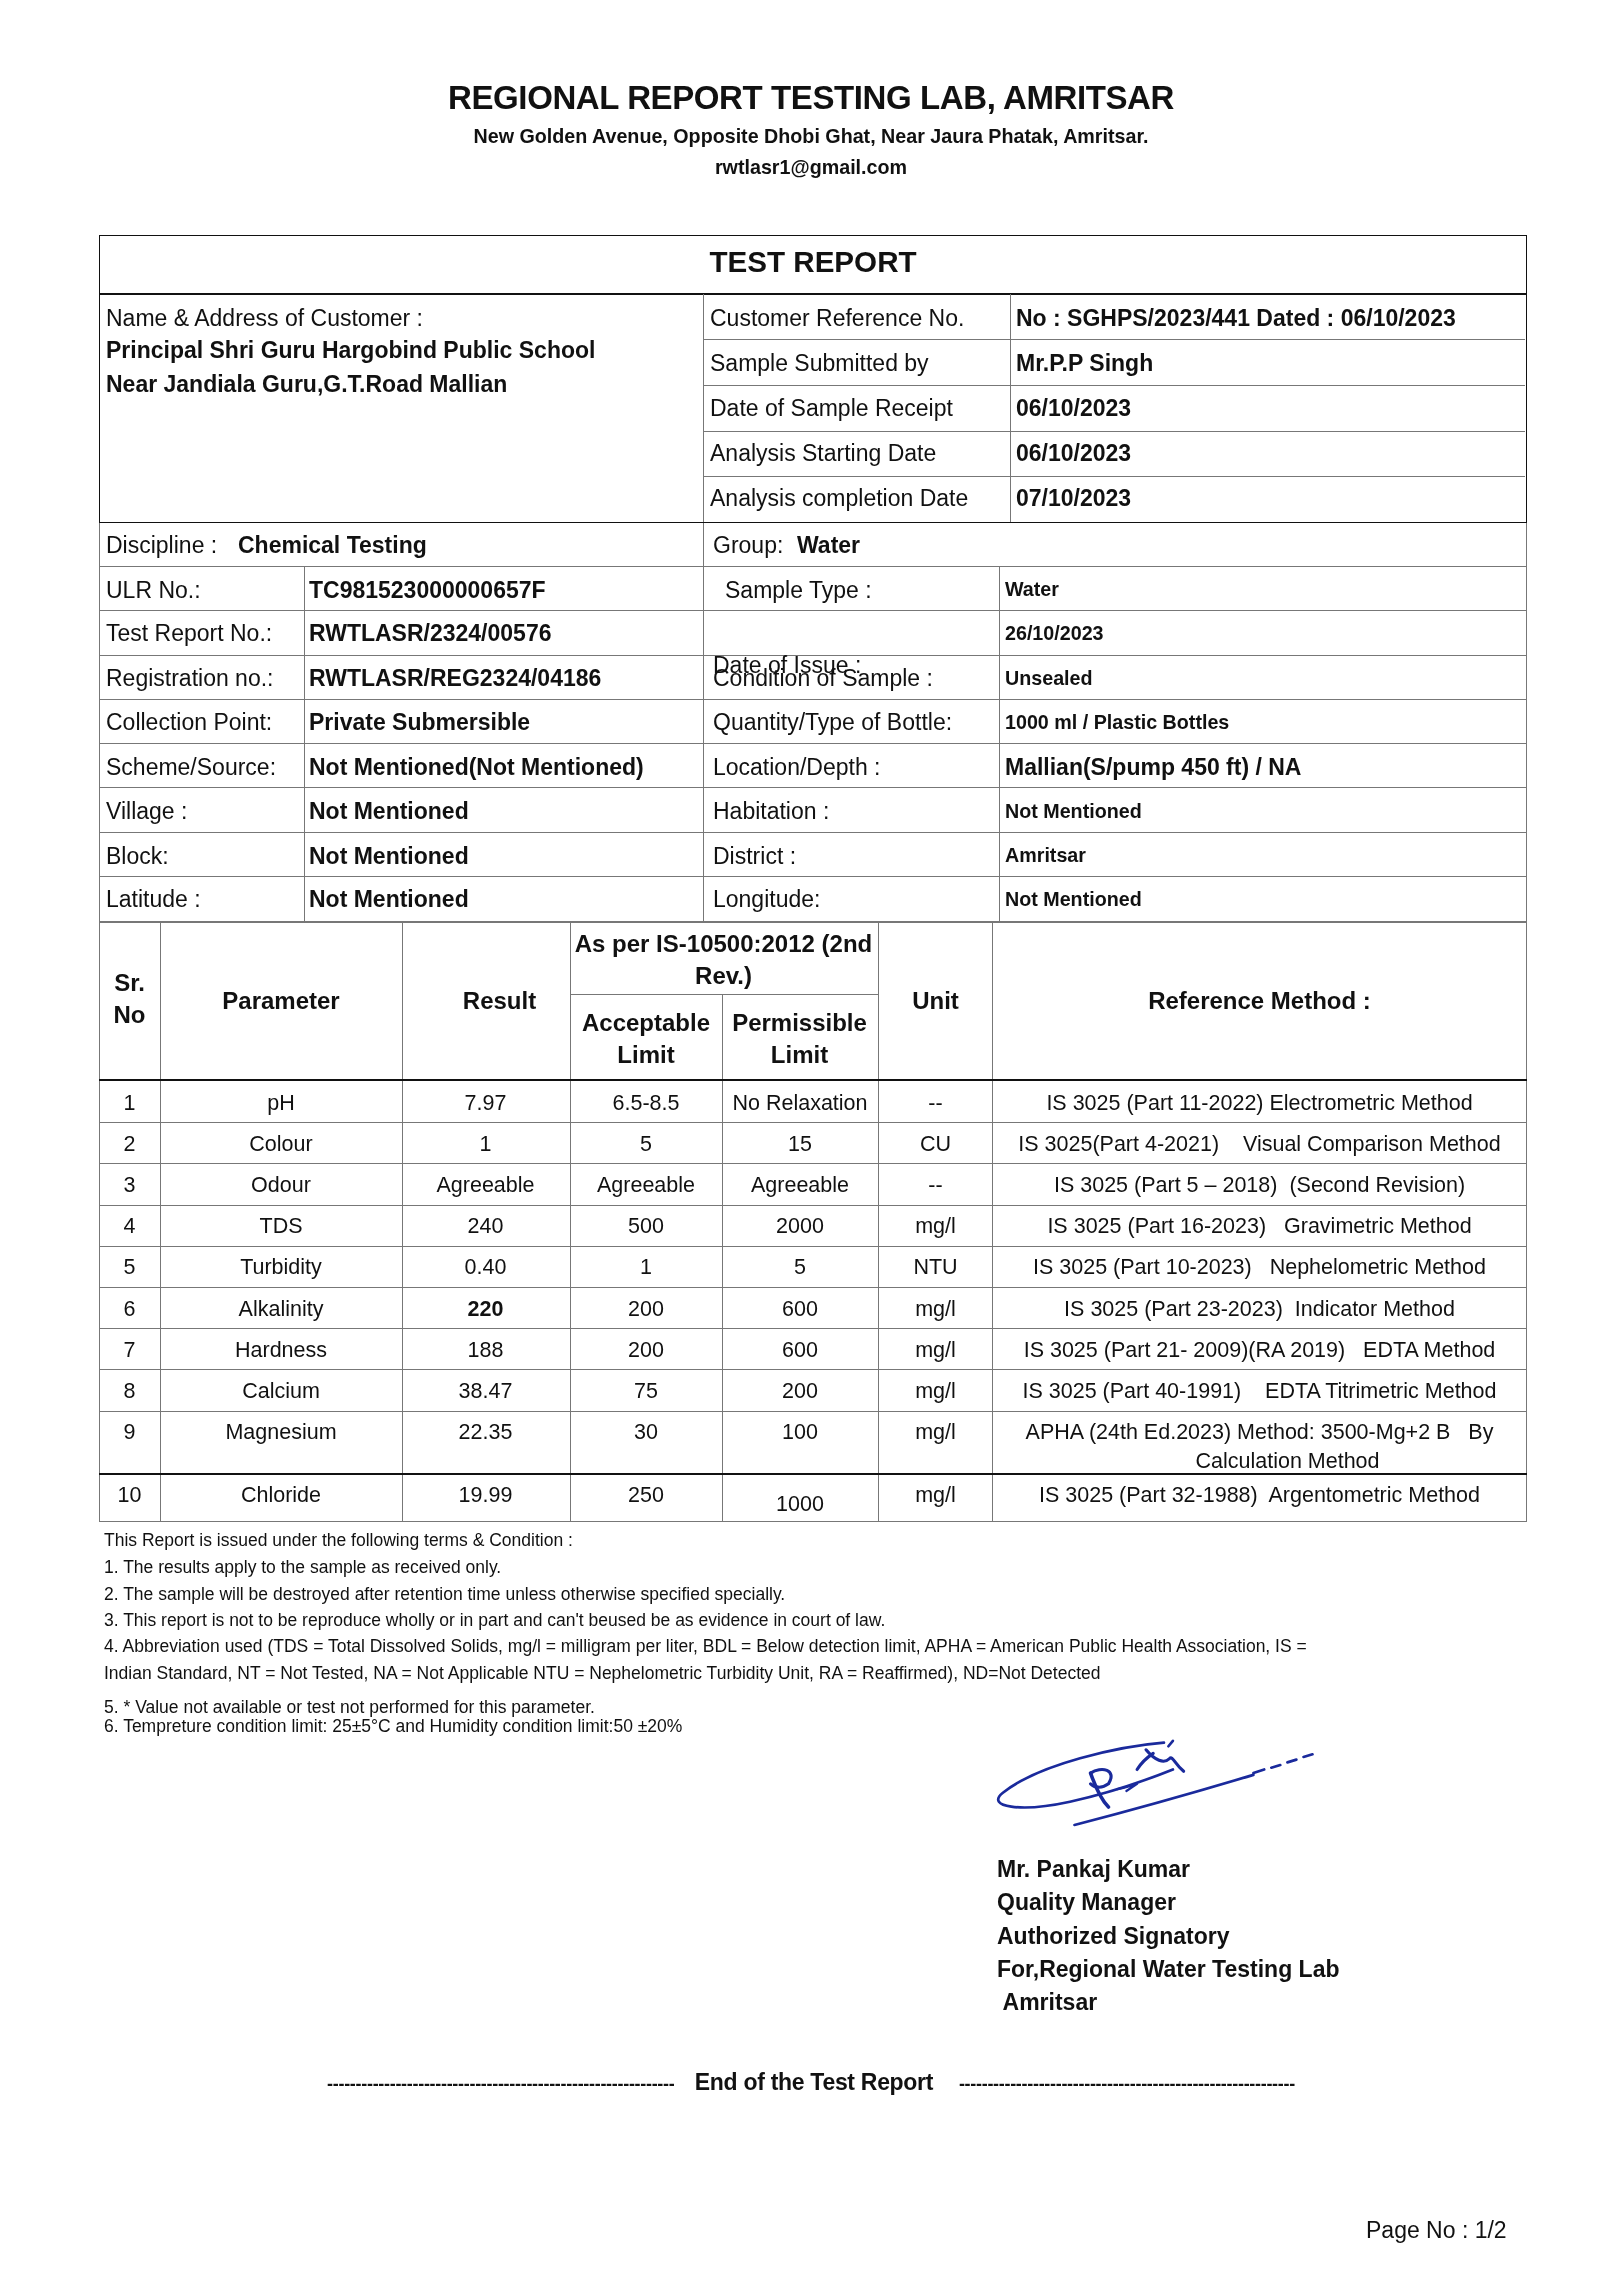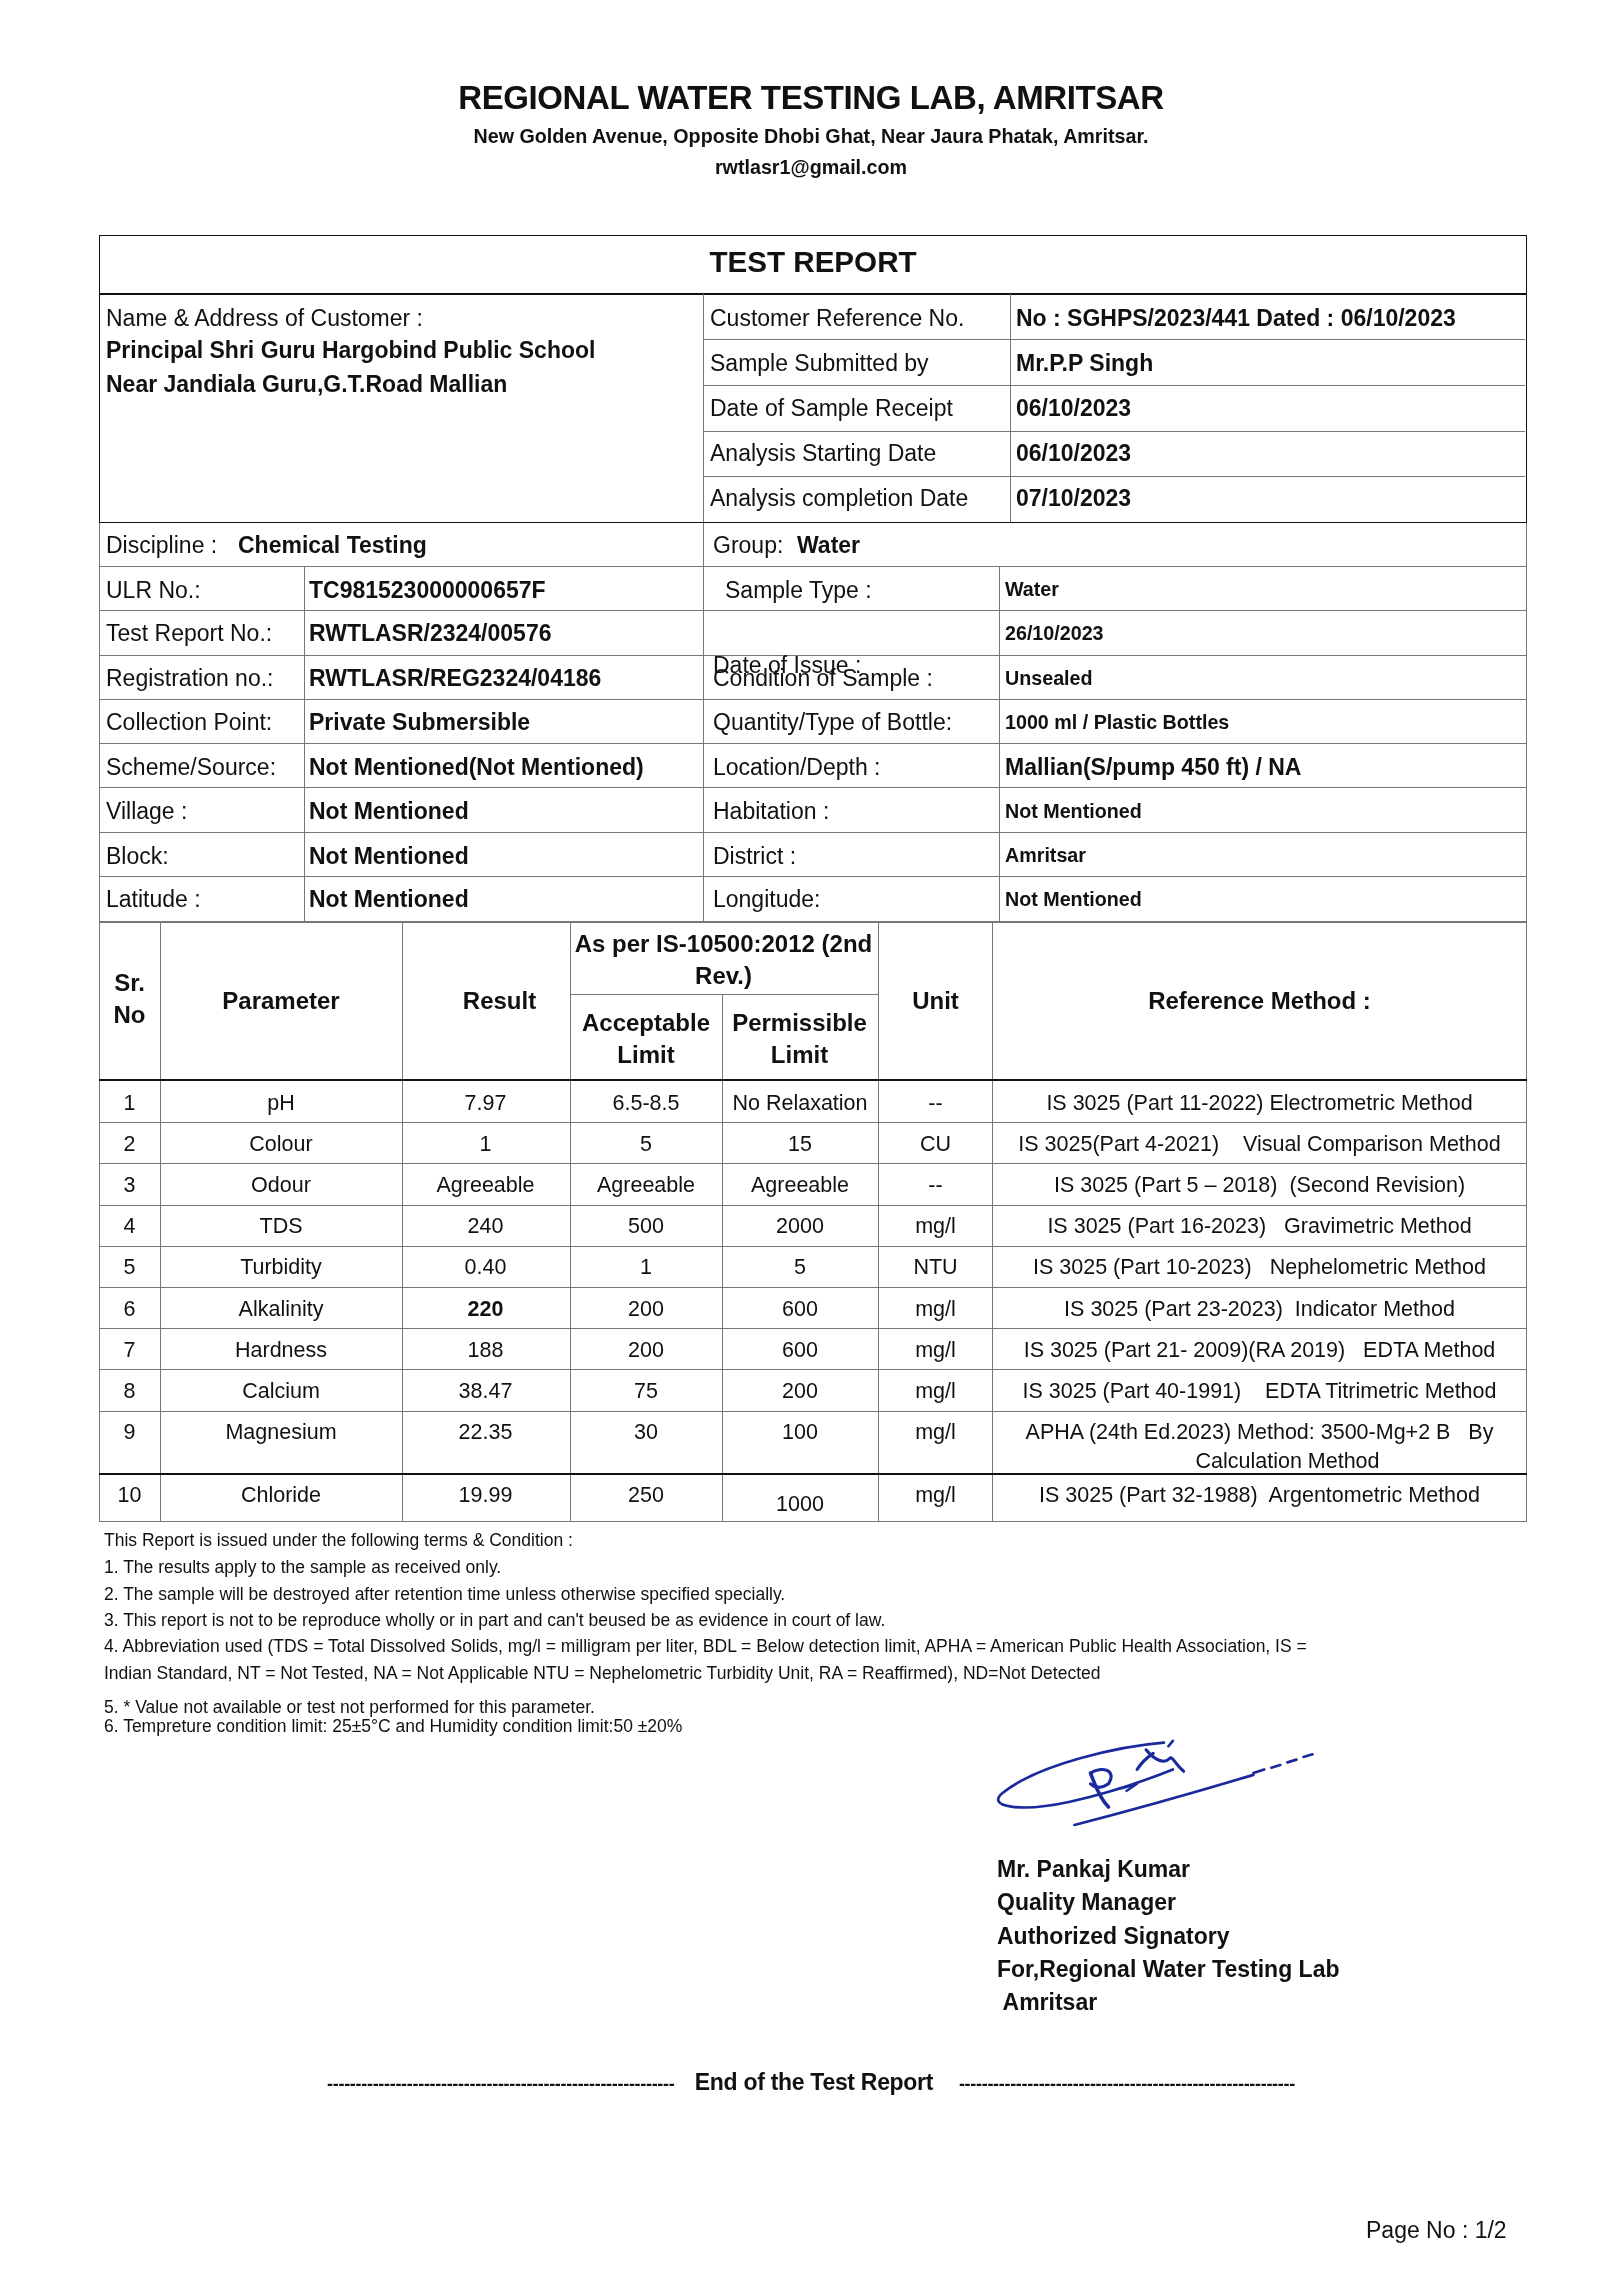--- a/index.html
+++ b/index.html
@@ -20,21 +20,21 @@
   .b { font-weight:bold; }
   .sm { font-size:19.7px; }
   .tc { position:absolute; font-size:21.5px; text-align:center; white-space:nowrap; line-height:1; }
   .th { position:absolute; font-size:24px; font-weight:bold; text-align:center; line-height:1.35; }
   .terms { position:absolute; left:104px; font-size:17.5px; white-space:nowrap; line-height:1; }
   .sig { position:absolute; left:997px; font-size:23px; font-weight:bold; white-space:nowrap; line-height:1; }
 </style>
 </head>
 <body>
 
-<div class="abs center lab-title">REGIONAL WATER TESTING LAB, AMRITSAR</div>
+<div class="abs center lab-title">REGIONAL REPORT TESTING LAB, AMRITSAR</div>
 <div class="abs center lab-addr">New Golden Avenue, Opposite Dhobi Ghat, Near Jaura Phatak, Amritsar.</div>
 <div class="abs center lab-email">rwtlasr1@gmail.com</div>
 
 <div class="abs box" style="left:99px; top:235px; width:1428px; height:288px;"></div>
 <div class="hline thick" style="left:99px; top:293px; width:1428px;"></div>
 <div class="abs center" style="top:245px; left:99px; width:1428px; font-size:29.6px; font-weight:bold;">TEST REPORT</div>
 
 <div class="vline" style="left:703px; top:294px; height:228px;"></div>
 <div class="vline" style="left:1010px; top:294px; height:228px;"></div>
 <div class="hline" style="left:703px; top:339px; width:822px;"></div>

